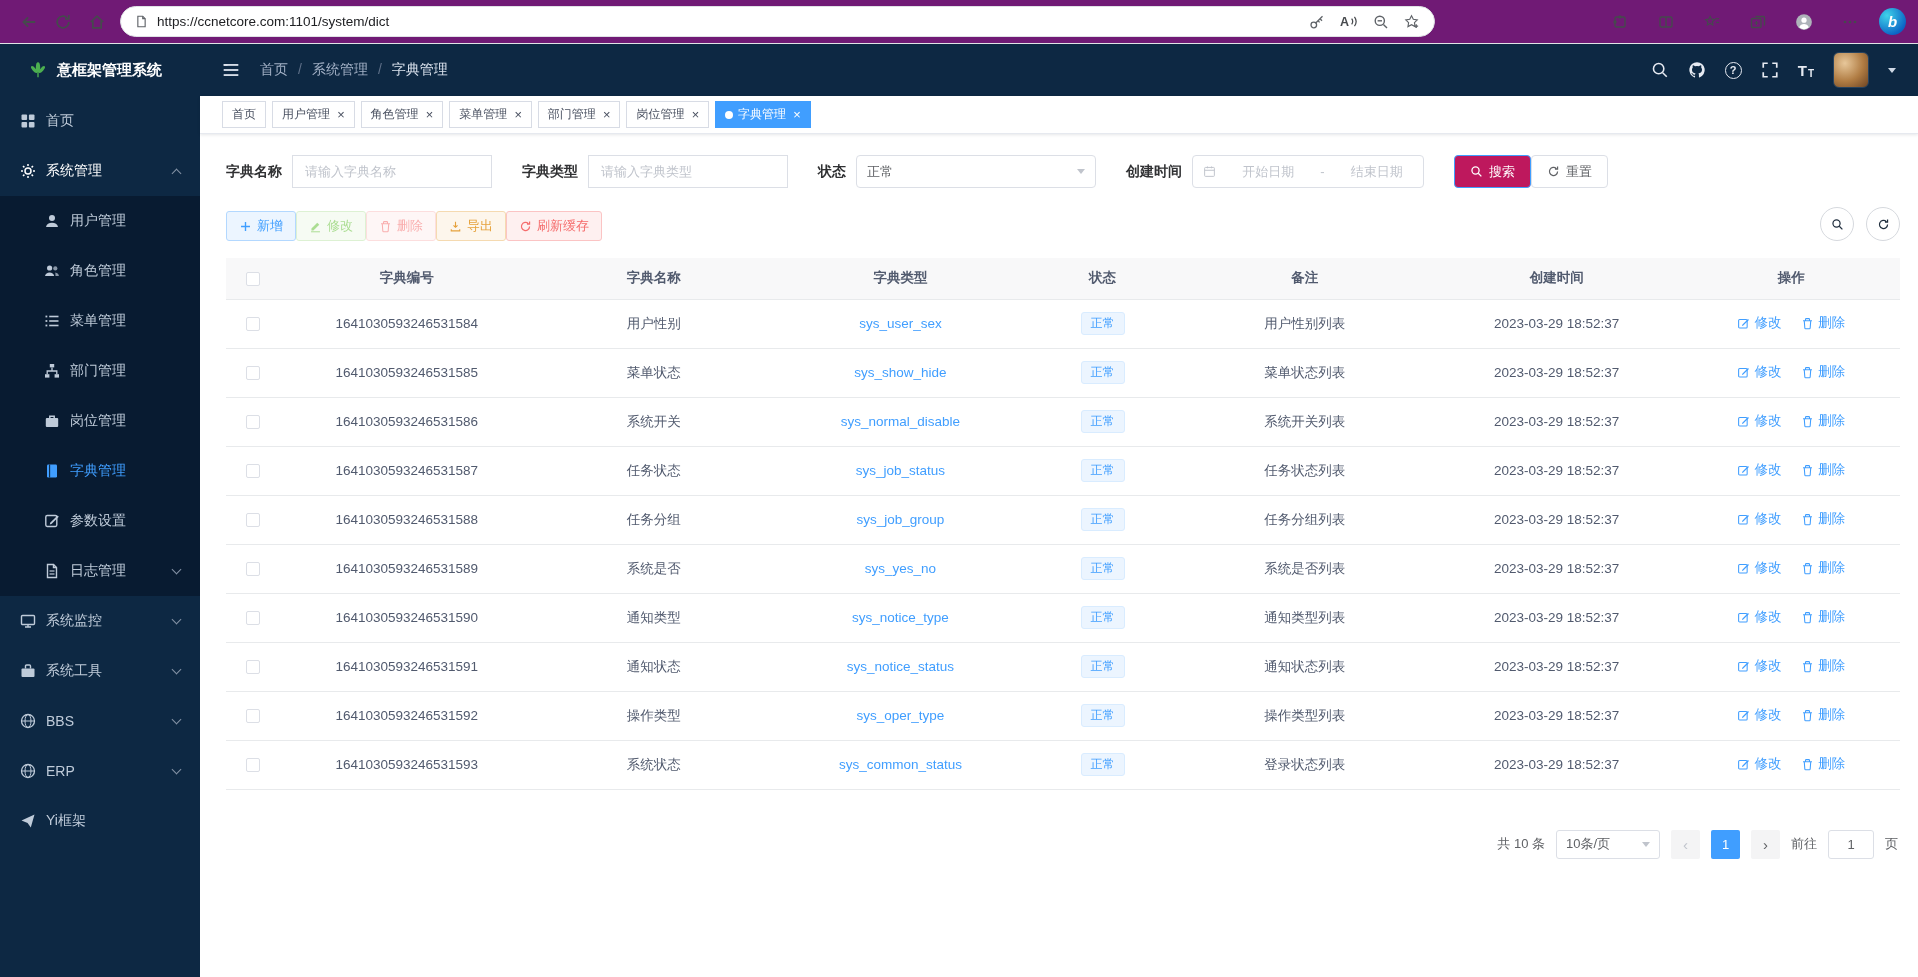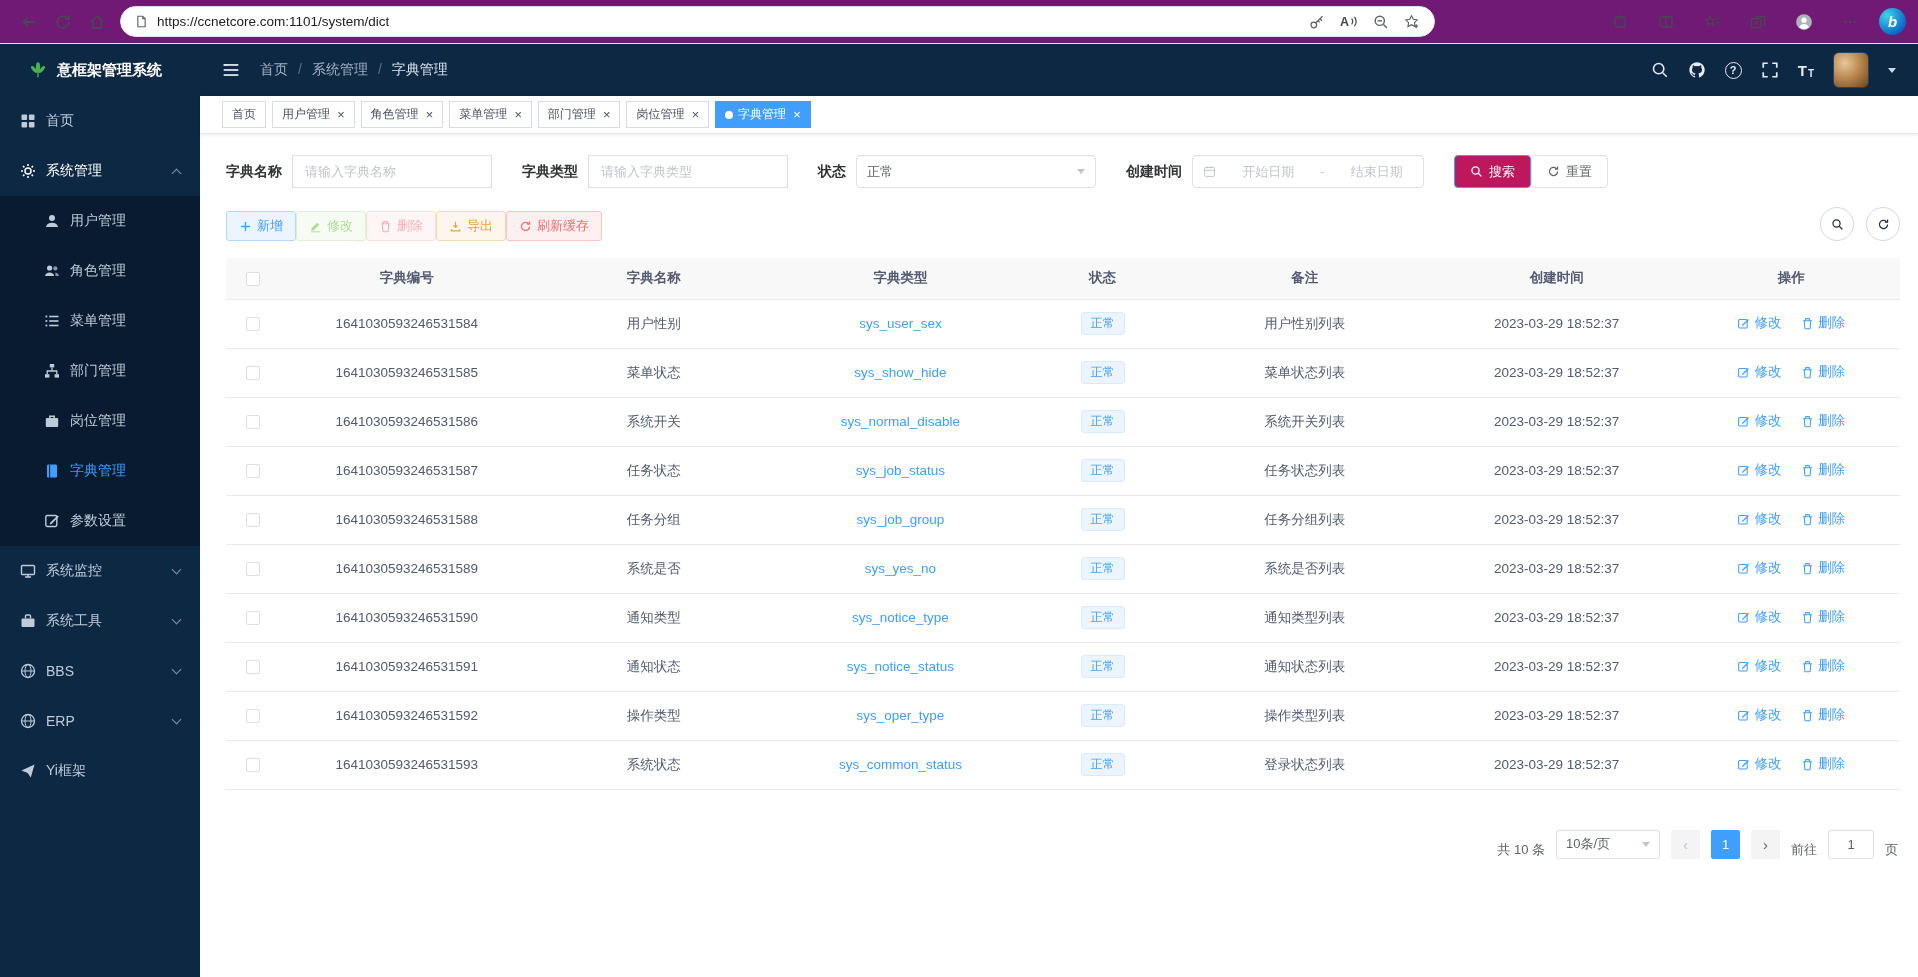--- a/index.html
+++ b/index.html
@@ -83,21 +83,21 @@
 
 table.dict-table{width:100%;border-collapse:collapse;margin-top:17px;font-size:13.5px;color:#515a6e;table-layout:fixed}
 .dict-table th{background:#f8f8f9;height:41px;font-weight:bold;color:#515a6e;border-bottom:1px solid #e8eaec;text-align:center;font-size:13.5px}
 .dict-table td{height:49px;border-bottom:1px solid #e8eaec;text-align:center;white-space:nowrap;overflow:hidden}
 .checkbox{display:inline-block;width:14px;height:14px;border:1px solid #dcdfe6;border-radius:2px;background:#fff;vertical-align:middle;cursor:pointer}
 .type-link{color:#409eff;cursor:pointer;text-decoration:none}
 .tag{display:inline-block;background:#ecf5ff;border:1px solid #d9ecff;color:#409eff;font-size:12px;padding:0 9px;height:23px;line-height:21px;border-radius:3px}
 .op-link{color:#409eff;display:inline-flex;align-items:center;gap:4px;margin:0 8px;cursor:pointer;font-size:13.5px;text-decoration:none}
 
 
-.pagination{display:flex;align-items:flex-end;justify-content:flex-end;gap:11px;margin-top:40px;font-size:13px;color:#606266;padding-right:2px}
+.pagination{display:flex;align-items:center;justify-content:flex-end;gap:11px;margin-top:40px;font-size:13px;color:#606266;padding-right:2px}
 .psize{width:104px;height:29px;border:1px solid #dcdfe6;border-radius:3px;display:flex;align-items:center;justify-content:space-between;padding:0 9px;background:#fff;cursor:pointer}
 .pbtn{width:29px;height:29px;background:#f4f4f5;border-radius:2px;display:flex;align-items:center;justify-content:center;font-size:15px;color:#606266;cursor:pointer}
 .pbtn.disabled{color:#c0c4cc}
 .pnum{width:29px;height:29px;background:#409eff;color:#fff;border-radius:2px;display:flex;align-items:center;justify-content:center;cursor:pointer}
 input.goto-input{width:46px;height:29px;border:1px solid #dcdfe6;border-radius:3px;text-align:center;font-size:13px;color:#606266;font-family:inherit;outline:none}
 </style>
 </head>
 <body>
 
 <div class="screen">
@@ -330,20 +330,32 @@
               <span class="mi-icon">
                 <svg class="i" viewBox="0 0 16 16">
                   <rect x="1.8" y="2.5" width="11" height="11" rx="1.4" fill="none" stroke="currentColor" stroke-width="1.4"></rect>
                   <path d="M6.2 9.8l7.3-7.3 1.3 1.3-7.3 7.3-1.7.4z" fill="currentColor"></path>
                 </svg>
               </span>
               <span>参数设置</span>
 
             </div>
 
+            <div class="menu-item">
+              <span class="mi-icon">
+                <svg class="i" viewBox="0 0 16 16">
+                  <path d="M3.5 1.5h6l3 3v10h-9z" fill="none" stroke="currentColor" stroke-width="1.4"></path>
+                  <path d="M9.5 1.5v3h3" fill="none" stroke="currentColor" stroke-width="1.4"></path>
+                  <line x1="5.5" y1="8" x2="10.5" y2="8" stroke="currentColor" stroke-width="1.2"></line>
+                  <line x1="5.5" y1="11" x2="10.5" y2="11" stroke="currentColor" stroke-width="1.2"></line>
+                </svg>
+              </span>
+              <span>日志管理</span>
+              <span class="chev chev-down"></span>
+            </div>
           </div>
         <div>
 
             <div class="menu-item">
               <span class="mi-icon">
                 <svg class="i" viewBox="0 0 16 16">
                   <rect x="1.5" y="2.5" width="13" height="9" rx="1" fill="none" stroke="currentColor" stroke-width="1.4"></rect>
                   <path d="M8 11.5V14M5 14h6" fill="none" stroke="currentColor" stroke-width="1.4"></path>
                 </svg>
               </span>

